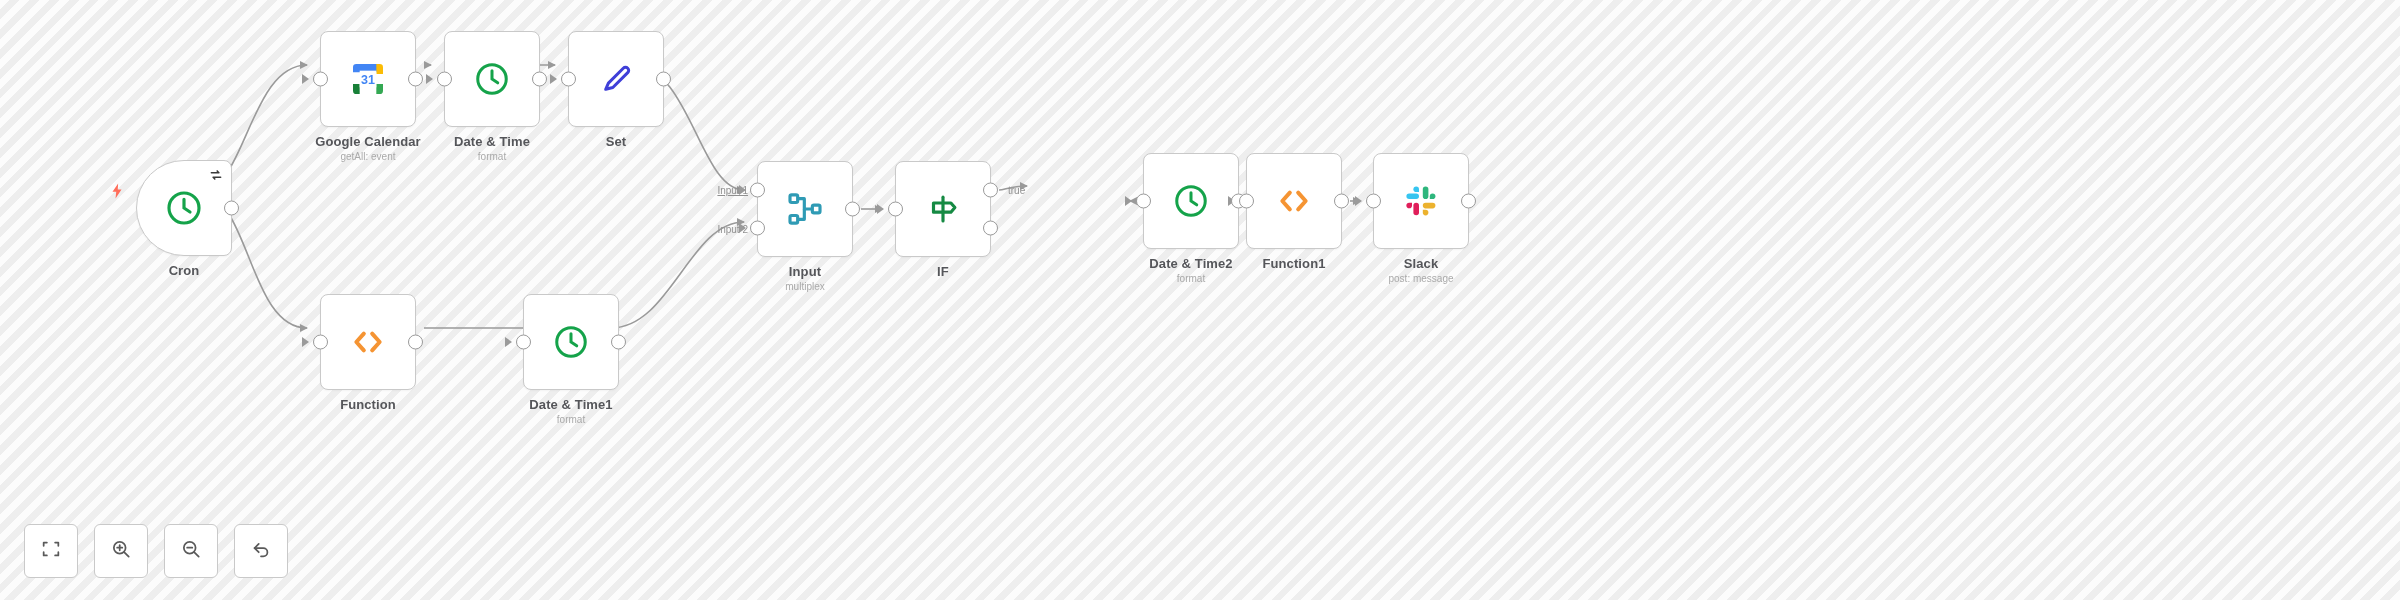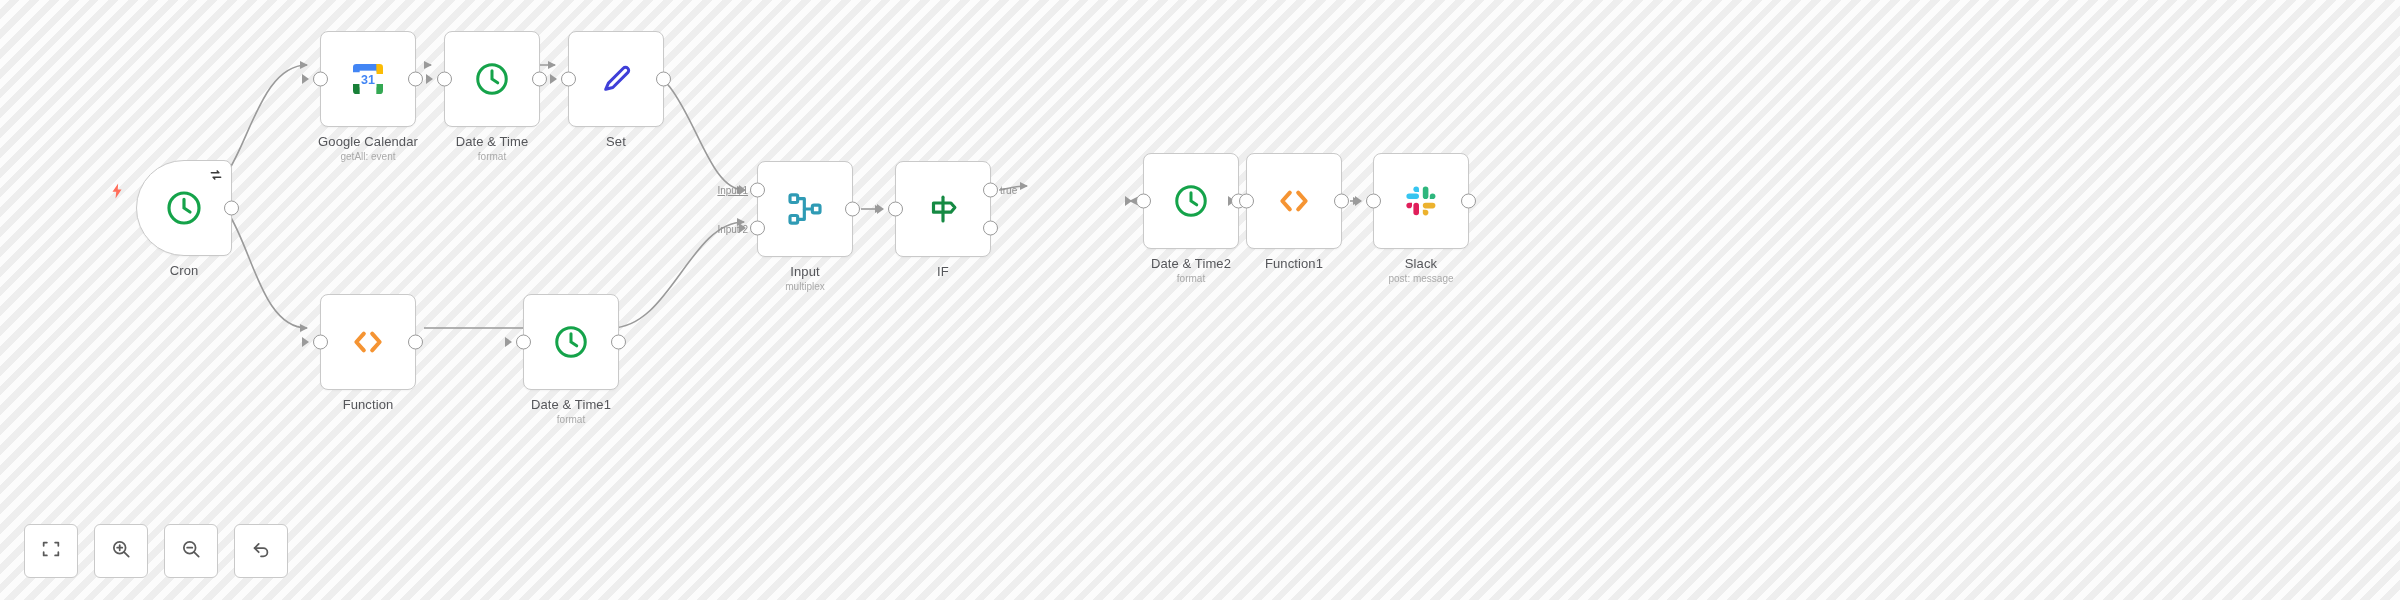--- a/index.html
+++ b/index.html
@@ -98,40 +98,40 @@
     position: absolute;
     left: 50%;
     transform: translateX(-50%);
     top: 102px;
     text-align: center;
     white-space: nowrap;
     pointer-events: none;
   }
   .node-title {
     font-size: 13px;
-    font-weight: normal;
+    font-weight: bold;
     color: #55565a;
     letter-spacing: 0.1px;
   }
   .node-subtitle {
     font-size: 10px;
     color: #aaaaaa;
     margin-top: 2px;
   }
 
   
   .port-label {
     position: absolute;
     font-size: 10px;
     color: #909090;
     white-space: nowrap;
     z-index: 5;
   }
   .port-label.left  { right: 104px; }
-  .port-label.right { left: 104px; }
+  .port-label.right { left: 112px; }
 
   
   .badge-repeat {
     position: absolute;
     top: 7px;
     right: 8px;
     width: 14px;
     height: 14px;
     color: #444444;
   }

